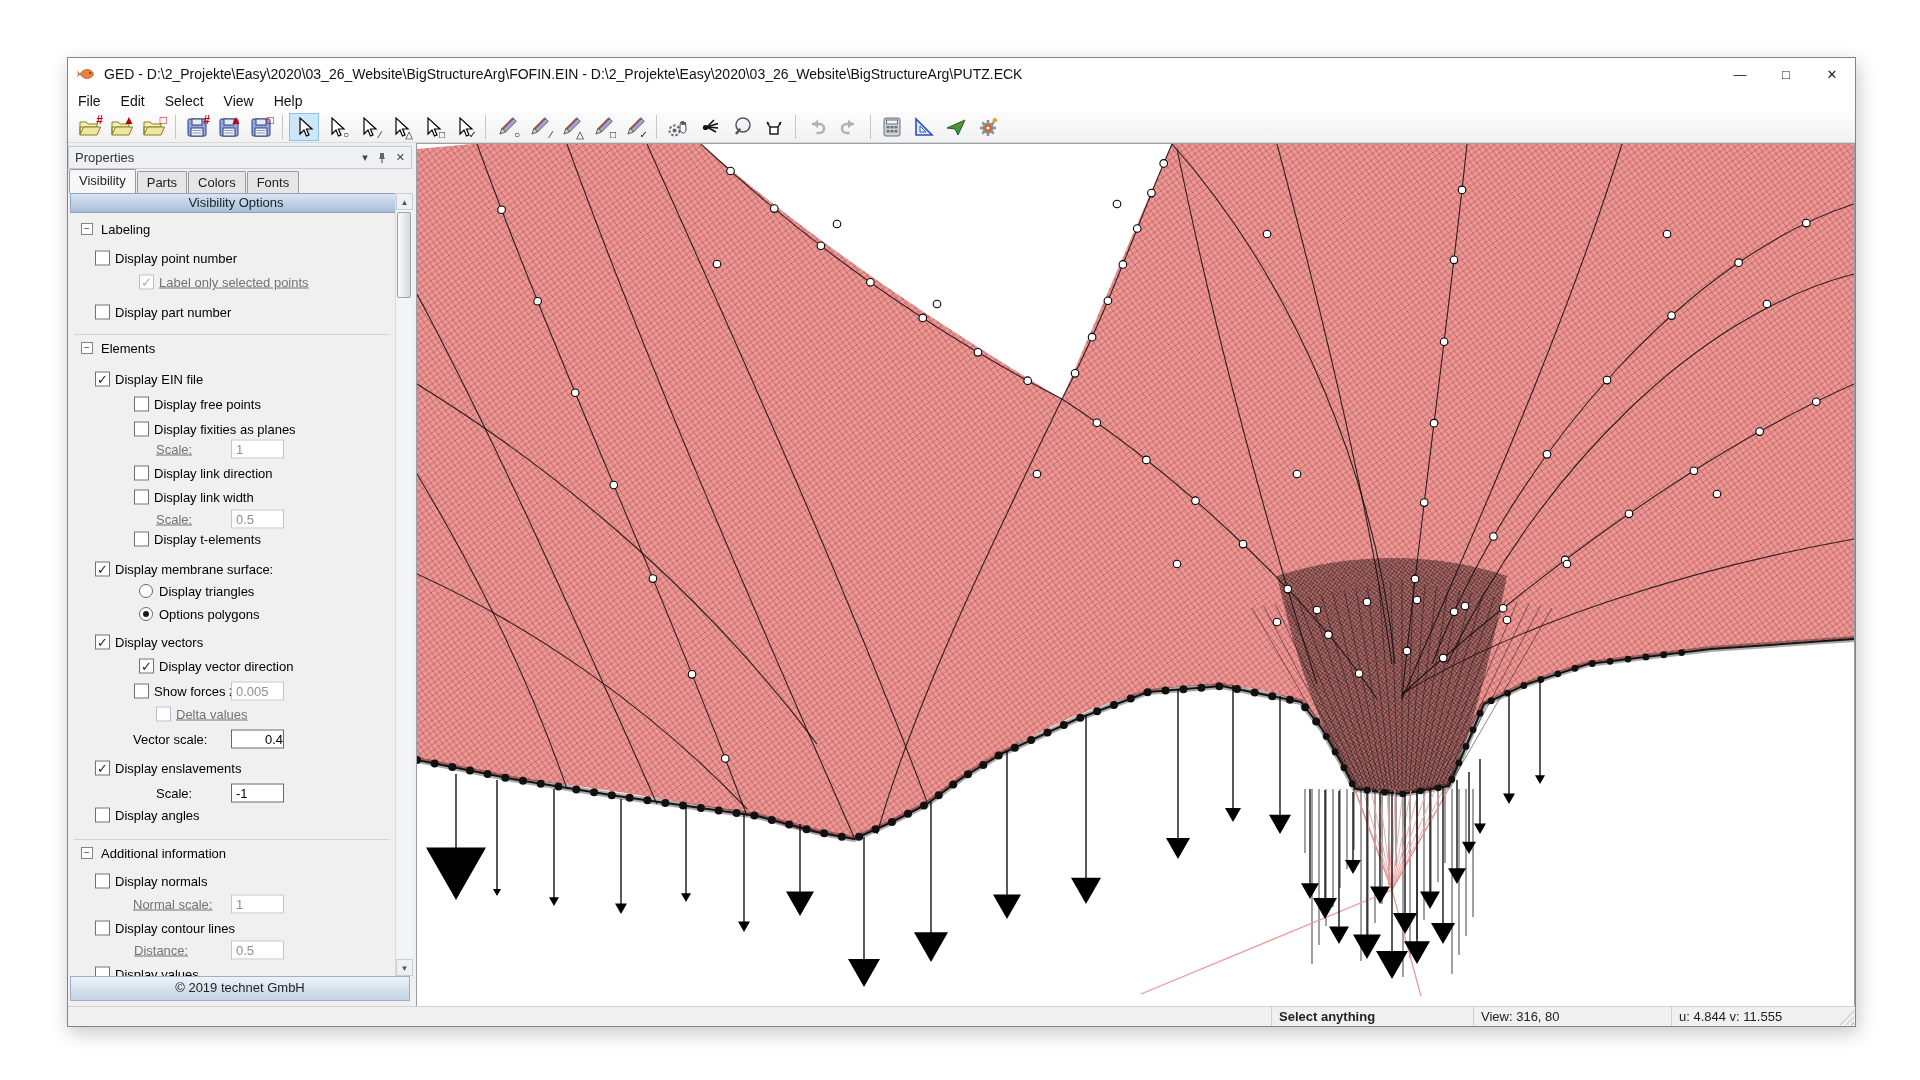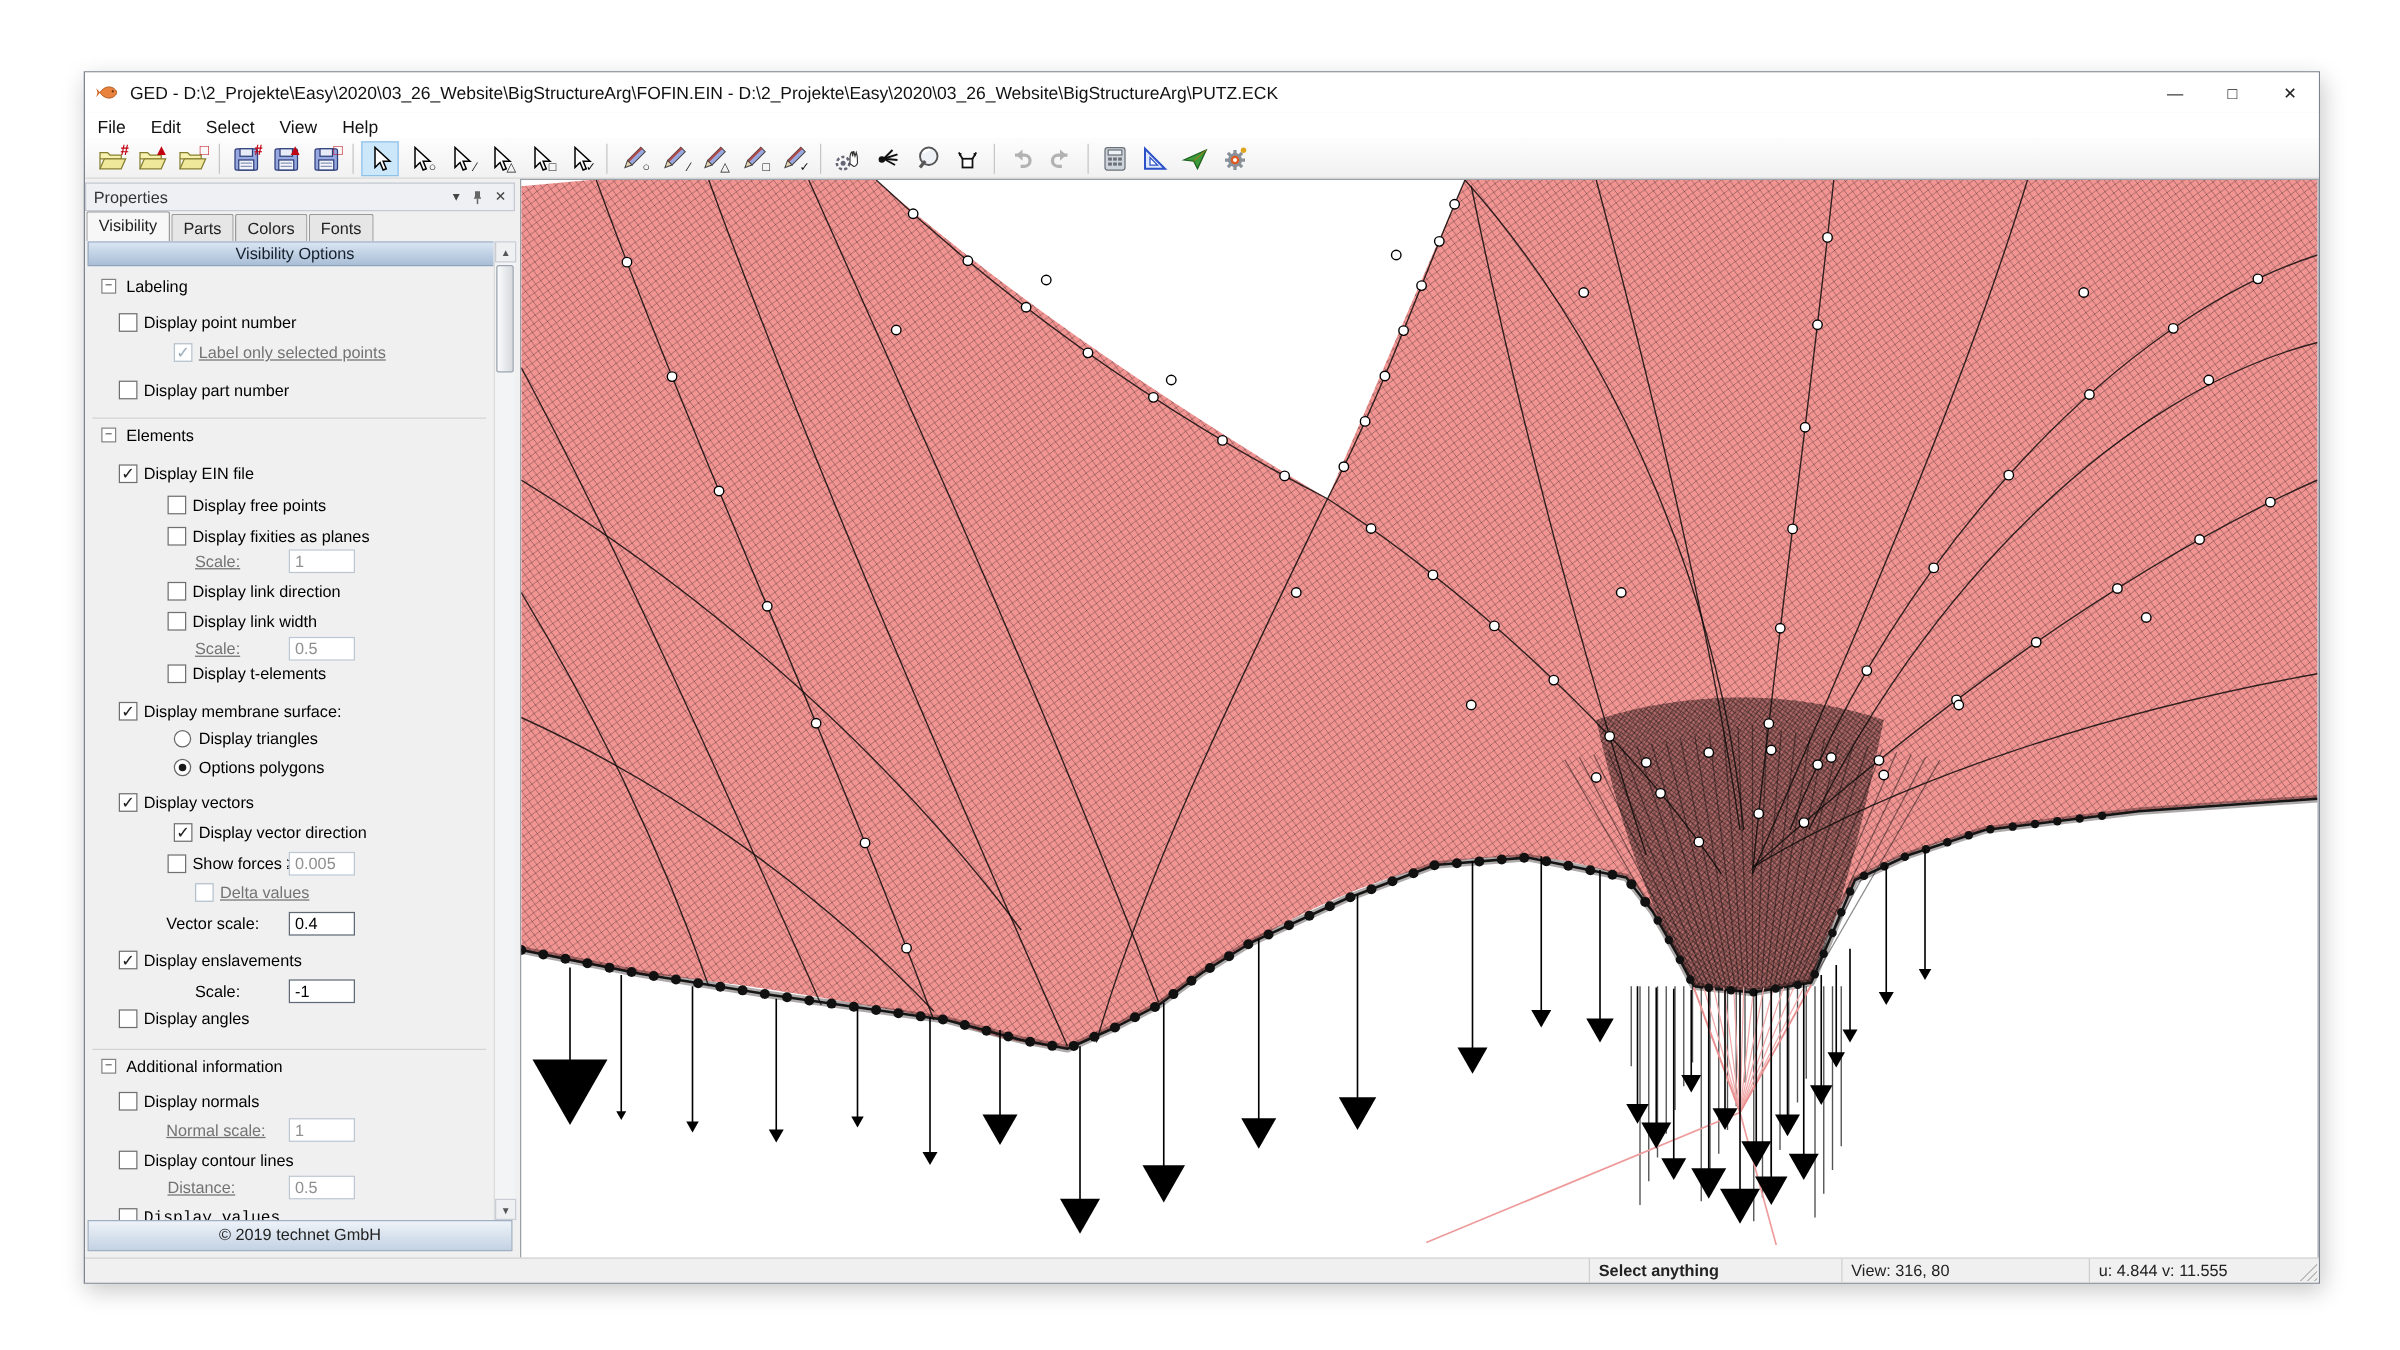--- a/index.html
+++ b/index.html
@@ -412,21 +412,21 @@
         </div>
         <div class="prow" style="top: 487px;">
           <span class="cb" style="left: 66px;"></span>
           <span class="plabel" style="left: 86px;">Show forces ≥</span>
           <span class="tfield fdis" style="left: 163px;">0.005</span>
         </div>
         <div class="prow" style="top: 510px;">
           <span class="cb dis" style="left: 88px;"></span>
           <span class="plabel dis" style="left: 108px;">Delta values</span>
         </div>
-        <div class="prow" style="top: 535px;">
+        <div class="prow" style="top: 535px; text-align: right;">
           <span class="plabel" style="left: 65px;">Vector scale:</span>
           <span class="tfield" style="left: 163px;">0.4</span>
         </div>
         <div class="prow" style="top: 564px;">
           <span class="cb on" style="left: 27px;">✓</span>
           <span class="plabel" style="left: 47px;">Display enslavements</span>
         </div>
         <div class="prow" style="top: 589px;">
           <span class="plabel" style="left: 88px;">Scale:</span>
           <span class="tfield" style="left: 163px;">-1</span>
@@ -449,21 +449,21 @@
           <span class="tfield fdis" style="left: 163px;">1</span>
         </div>
         <div class="prow" style="top: 724px;">
           <span class="cb" style="left: 27px;"></span>
           <span class="plabel" style="left: 47px;">Display contour lines</span>
         </div>
         <div class="prow" style="top: 746px;">
           <span class="plabel dis" style="left: 66px;">Distance:</span>
           <span class="tfield fdis" style="left: 163px;">0.5</span>
         </div>
-        <div class="prow" style="top: 770px; font-family: Liberation Mono, monospace;">
+        <div class="prow" style="top: 770px;">
           <span class="cb" style="left: 27px;"></span>
           <span class="plabel" style="left: 47px;">Display values</span>
         </div>
       </div>
     <div class="vsb">
       <div class="arr" style="top:0;">▲</div>
       <div class="thumb"></div>
       <div class="arr" style="bottom:0;">▼</div>
     </div>
     <div class="pfoot">© 2019 technet GmbH</div>

